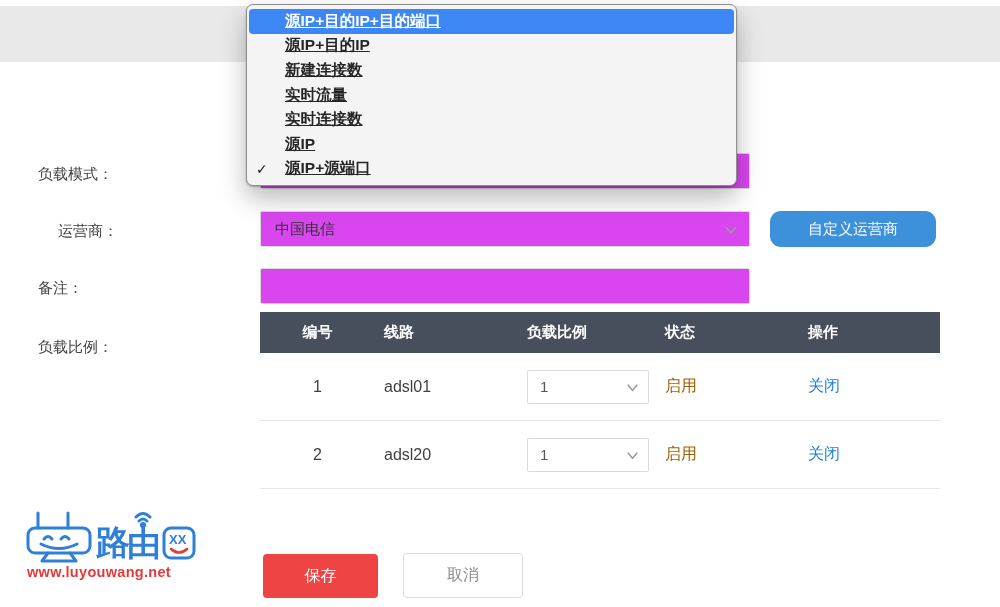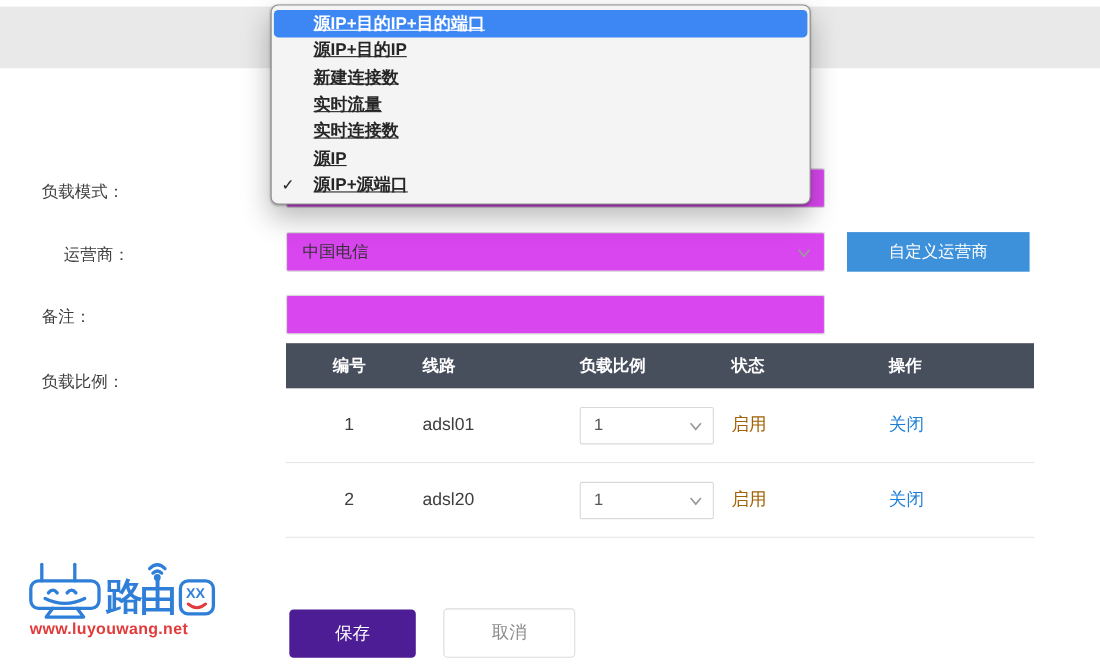--- a/index.html
+++ b/index.html
@@ -13,21 +13,21 @@
 
   .select-box, .text-input {
     position:absolute; left:260px; width:490px; height:36px; background:#d946ef;
     border:1px solid #d9d9d9; border-radius:2px; display:flex; align-items:center;
     padding:0 14px; font-size:15px; color:#333;
   }
   .select-box .chev { position:absolute; right:10px; top:10px; }
 
   .btn-custom {
     position:absolute; left:770px; top:211px; width:166px; height:36px;
-    background:#3d90da; color:#fff; border:none; border-radius:0;
+    background:#3d90da; color:#fff; border:none; border-radius:11px;
     font-size:15px; font-family:inherit; cursor:pointer;
   }
 
   .lb-table { position:absolute; left:260px; top:312px; width:680px; }
   .lb-head {
     display:grid; grid-template-columns:75px 140px 170px 140px 1fr;
     background:#474e5c; color:#fff; height:41px; align-items:center;
     font-size:15px; font-weight:600; padding-left:20px;
   }
   .lb-head .c0 { text-align:center; }
@@ -45,21 +45,21 @@
     margin-left:32px; width:122px; height:34px; background:#fff;
     border:1px solid #d9d9d9; border-radius:2px; position:relative;
     display:flex; align-items:center; padding-left:12px; font-size:15px; color:#555;
   }
   .ratio-select .chev { position:absolute; right:8px; top:9px; }
   .status-on { color:#a16207; }
   .action-link { color:#1d7fd8; cursor:pointer; padding-left:3px; }
 
   .btn-save {
     position:absolute; left:263px; top:554px; width:115px; height:44px;
-    background:#4c1d95; color:#fff; border:none; border-radius:4px;
+    background:#ef4444; color:#fff; border:none; border-radius:4px;
     font-size:16px; font-family:inherit; cursor:pointer;
   }
   .btn-cancel {
     position:absolute; left:403px; top:553px; width:120px; height:45px;
     background:#fff; color:#8c8c8c; border:1px solid #dcdcdc; border-radius:4px;
     font-size:16px; font-family:inherit; cursor:pointer;
   }
 
   
   .menu {

